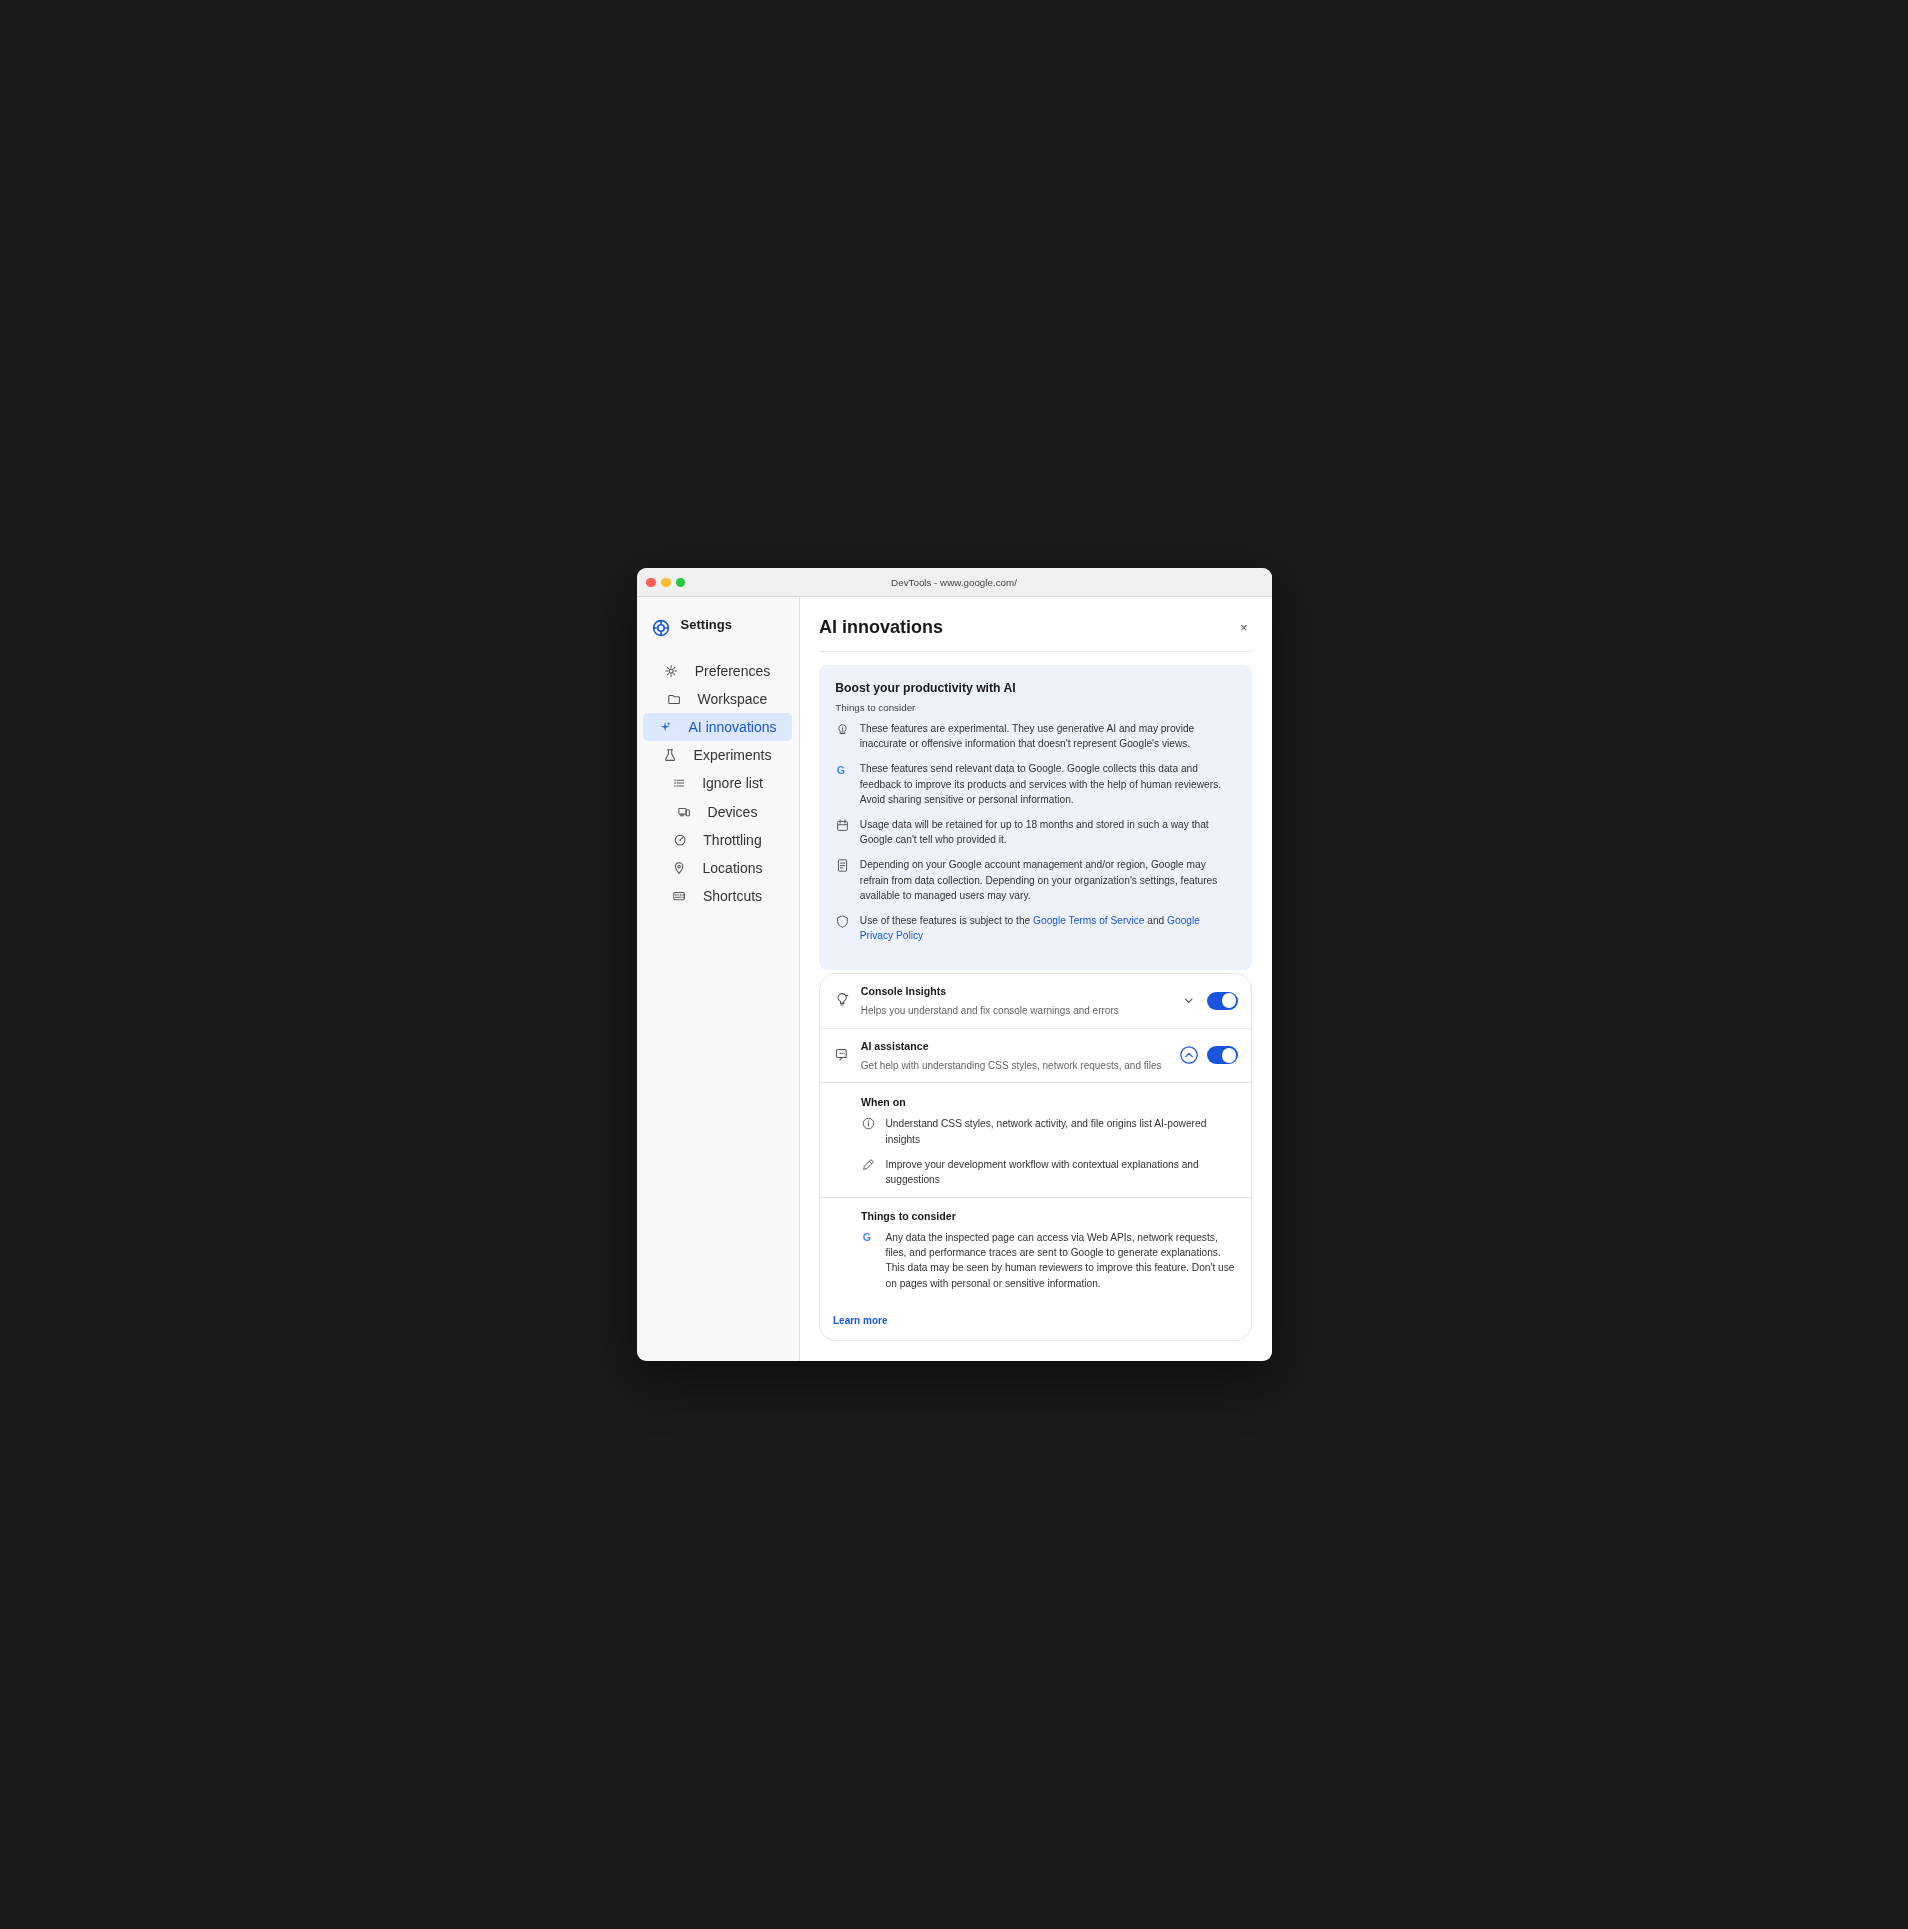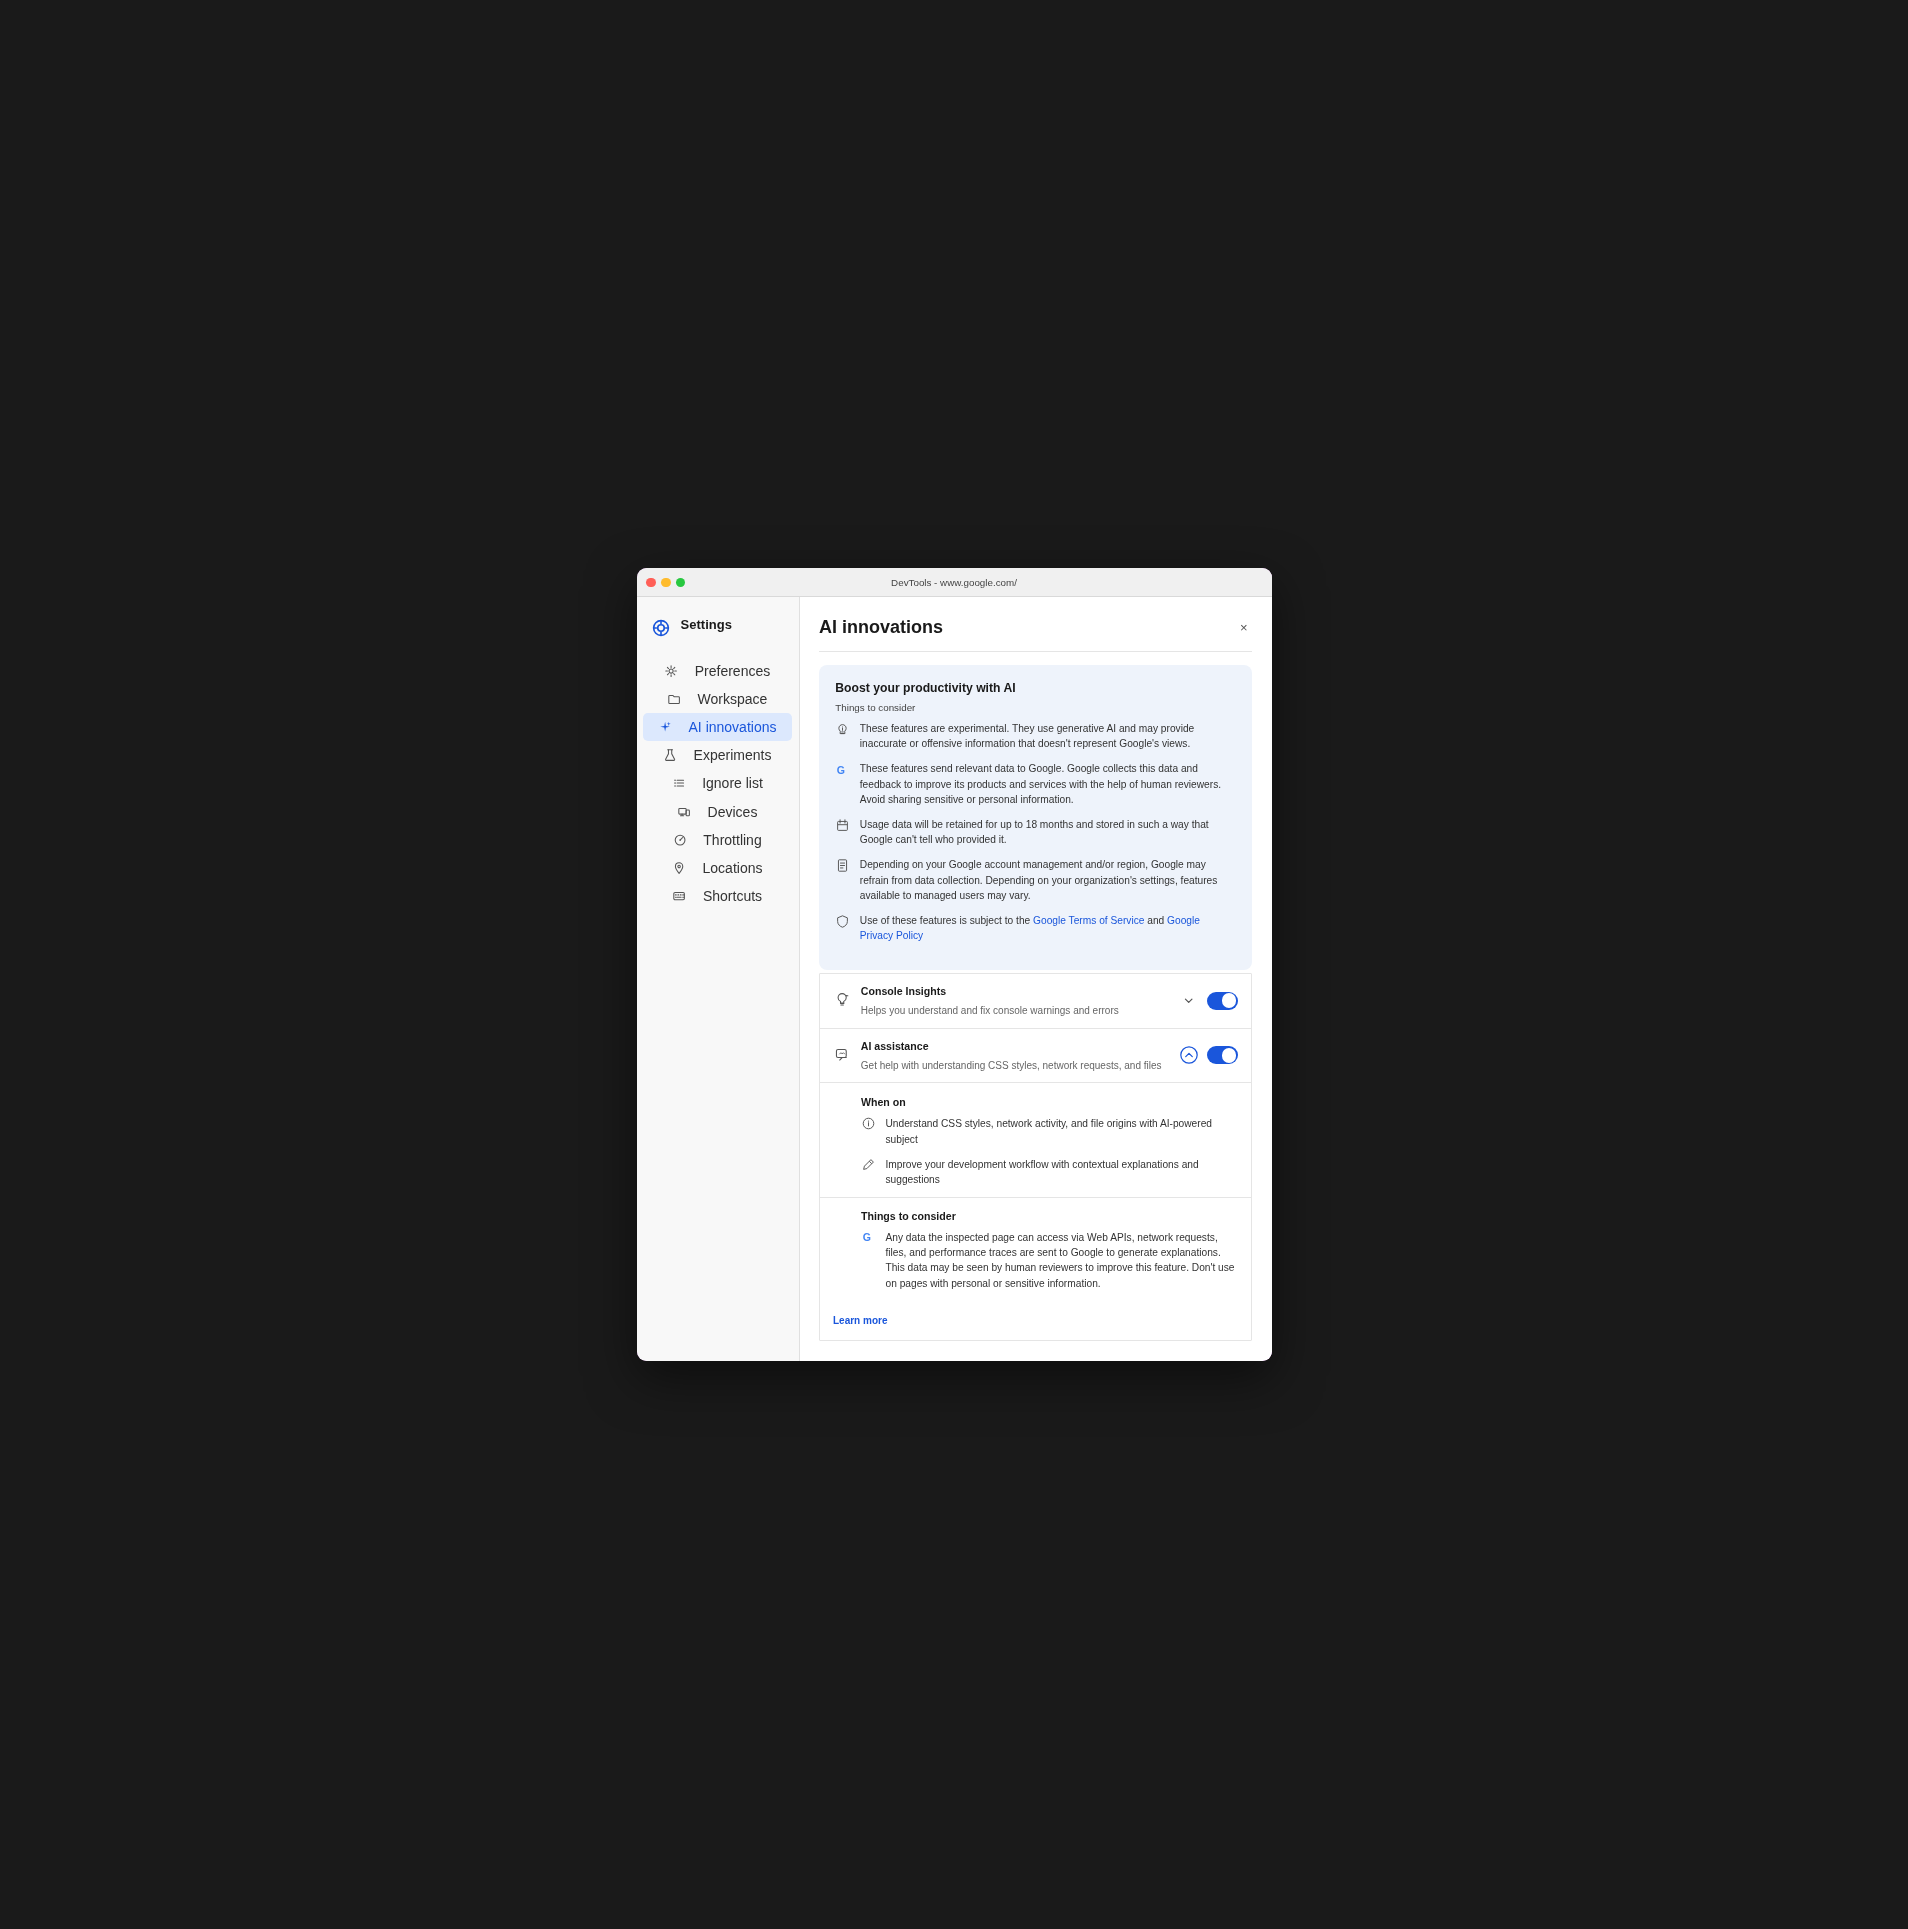--- a/index.html
+++ b/index.html
@@ -170,21 +170,21 @@
       color: #333;
       line-height: 1.5;
     }
     .info-item-text a {
       color: #1a56db;
       text-decoration: none;
     }
     .feature-card {
       background: #fff;
       border: 0.8px solid #e5e5e5;
-      border-radius: 1px;
+      border-radius: 17px;
       overflow: hidden;
     }
     .feature-row {
       display: flex;
       align-items: center;
       padding: 11.4px 13px;
       border-bottom: 0.8px solid #e5e5e5;
       gap: 9.8px;
     }
     .feature-row:last-child { border-bottom: none; }
@@ -542,21 +542,21 @@
           <div class="expanded-section-title">When on</div>
 
           <div class="expanded-item">
             <div class="expanded-item-icon">
               <svg width="13" height="13" viewBox="0 0 16 16" fill="none">
                 <circle cx="8" cy="8" r="6.5" stroke="#555" stroke-width="1.2"></circle>
                 <line x1="8" y1="7" x2="8" y2="11" stroke="#555" stroke-width="1.2" stroke-linecap="round"></line>
                 <circle cx="8" cy="5" r="0.8" fill="#555"></circle>
               </svg>
             </div>
-            <div class="expanded-item-text">Understand CSS styles, network activity, and file origins with AI-powered subject</div>
+            <div class="expanded-item-text">Understand CSS styles, network activity, and file origins list AI-powered insights</div>
           </div>
 
           <div class="expanded-item">
             <div class="expanded-item-icon">
               <svg width="13" height="13" viewBox="0 0 16 16" fill="none">
                 <path d="M11 2L14 5L6 13L2 14L3 10L11 2Z" stroke="#555" stroke-width="1.2" stroke-linejoin="round"></path>
                 <line x1="9" y1="4" x2="12" y2="7" stroke="#555" stroke-width="1.2"></line>
               </svg>
             </div>
             <div class="expanded-item-text">Improve your development workflow with contextual explanations and suggestions</div>

